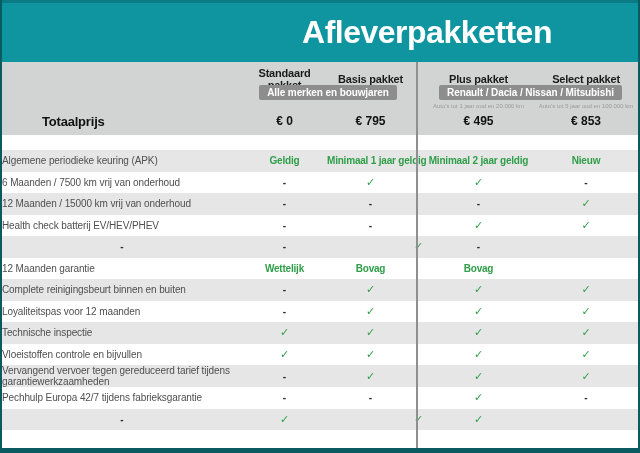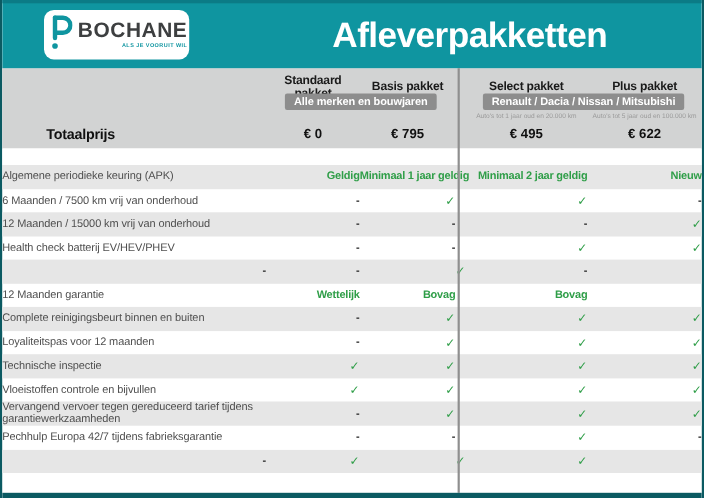--- a/index.html
+++ b/index.html
@@ -41,75 +41,62 @@
   .totaal-label { font-size:13px; font-weight:bold; color:#111111; padding-left:40px; letter-spacing:-0.2px; }
   .price { font-size:12px; font-weight:bold; color:#111111; text-align:center; }
 
   .gap-row { height:15px; background:#ffffff; }
 
   
   .row { min-height:21.5px; }
   .row.shade { background:#e6e6e6; }
   .row-label { font-size:10px; color:#4f4f4f; padding-right:12px;
                line-height:11px; letter-spacing:-0.1px; }
-  .cell { text-align:right; }
+  .cell { text-align:center; }
   .cell.check { color:#2f9e48; font-size:11px; }
   .cell.dash { color:#2b2b2b; font-size:10px; font-weight:bold; }
   .cell.val { color:#2f9e48; font-size:10px; font-weight:bold; letter-spacing:-0.2px; white-space:nowrap; }
 
   
   .divider { position:absolute; left:414px; top:62px; bottom:5px; width:2px; background:#8f8f8f; }
   .bottom-bar { position:absolute; left:0; right:0; bottom:0; height:5px; background:#0b5a62; }
 </style>
 </head>
 <body>
 
 <div class="page">
 
   <div class="header">
-    <div class="logo-box">
-      <span>
-        <svg width="24" height="34" viewBox="0 0 30 42">
-          <path d="M10 5 H19 A8.5 8.5 0 0 1 19 22 H11" fill="none" stroke="#0f95a0" stroke-width="5" stroke-linecap="round"></path>
-          <path d="M10 5 V28" fill="none" stroke="#0f95a0" stroke-width="5" stroke-linecap="round"></path>
-          <circle cx="10" cy="37" r="3.2" fill="#0f95a0"></circle>
-        </svg>
-      </span>
-      <span class="logo-text">
-        <span class="logo-brand">BOCHANE</span>
-        <span class="logo-tagline">ALS JE VOORUIT WIL</span>
-      </span>
-    </div>
     <div class="page-title">Afleverpakketten</div>
   </div>
 
   <div class="head-band">
     <div class="grid names">
       <div></div>
       <div class="pkg-name">Standaard pakket</div>
       <div class="pkg-name">Basis pakket</div>
       <div></div>
+      <div class="pkg-name">Plus pakket</div>
       <div class="pkg-name">Select pakket</div>
-      <div class="pkg-name">Plus pakket</div>
     </div>
     <div class="grid pills">
       <div class="pill pill-left">Alle merken en bouwjaren</div>
       <div class="pill pill-right">Renault / Dacia / Nissan / Mitsubishi</div>
     </div>
     <div class="grid notes">
       <div class="note note-select">Auto's tot 1 jaar oud en 20.000 km</div>
       <div class="note note-plus">Auto's tot 5 jaar oud en 100.000 km</div>
     </div>
     <div class="grid totaal">
       <div class="totaal-label">Totaalprijs</div>
       <div class="price">€ 0</div>
       <div class="price">€ 795</div>
       <div></div>
       <div class="price">€ 495</div>
-      <div class="price">€ 622</div>
+      <div class="price">€ 853</div>
     </div>
   </div>
 
   <div class="gap-row"></div>
 
   <div>
       <div class="grid row shade">
         <div class="row-label">Algemene periodieke keuring (APK)</div>
         <div class="cell val">Geldig</div>
         <div class="cell val">Minimaal 1 jaar geldig</div>

